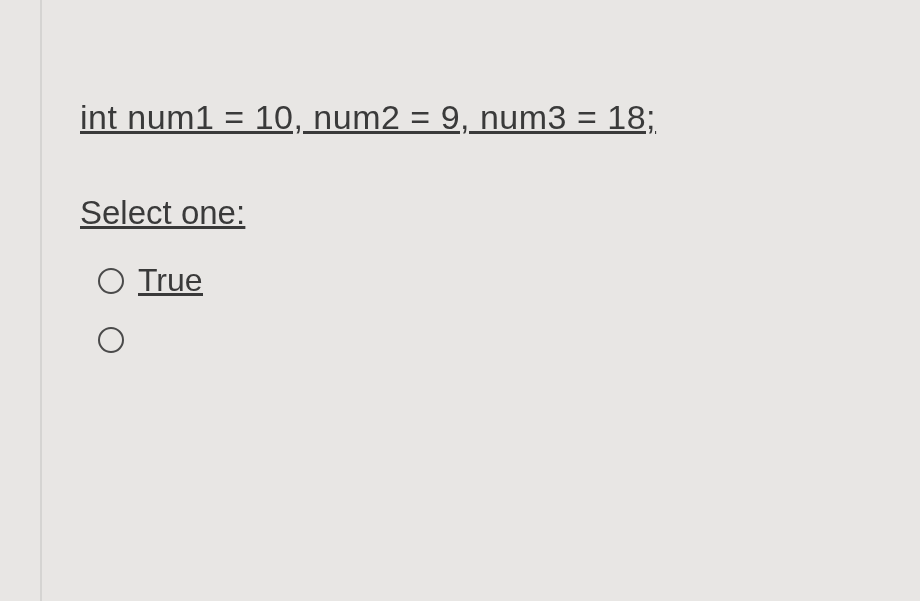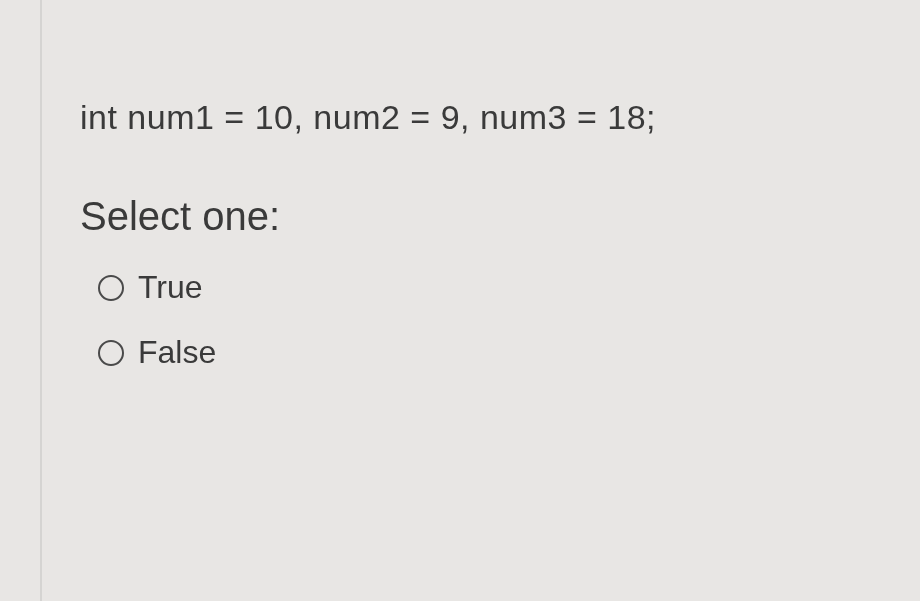--- a/index.html
+++ b/index.html
@@ -1,18 +1,19 @@
 <!DOCTYPE html>
 <html><head>
   <meta charset="utf-8">
   <style>
     * {
       margin: 0;
       padding: 0;
       box-sizing: border-box;
+      text-decoration: underline;
     }
     body {
       width: 920px;
       height: 601px;
       background: #e8e6e4;
       font-family: Arial, Helvetica, sans-serif;
       padding: 90px 80px 60px 80px;
       color: #3a3a3a;
       position: relative;
       overflow: hidden;
@@ -29,21 +30,21 @@
     .question-block {
       margin-bottom: 50px;
     }
     .code-line {
       font-size: 34px;
       line-height: 1.6;
       color: #3a3a3a;
       letter-spacing: 0.5px;
     }
     .select-prompt {
-      font-size: 40px;
+      font-size: 33px;
       color: #3a3a3a;
       margin-bottom: 30px;
     }
     .options {
       padding-left: 18px;
     }
     .option {
       display: flex;
       align-items: center;
       margin-bottom: 28px;
@@ -72,15 +73,14 @@
 
 <div class="select-prompt">Select one:</div>
 
 <div class="options">
   <div class="option">
     <span class="radio-outer"></span>
     <span class="option-label">True</span>
   </div>
   <div class="option">
     <span class="radio-outer"></span>
-    <span class="option-label">False</span>
   </div>
 </div>
 
 </body></html>

